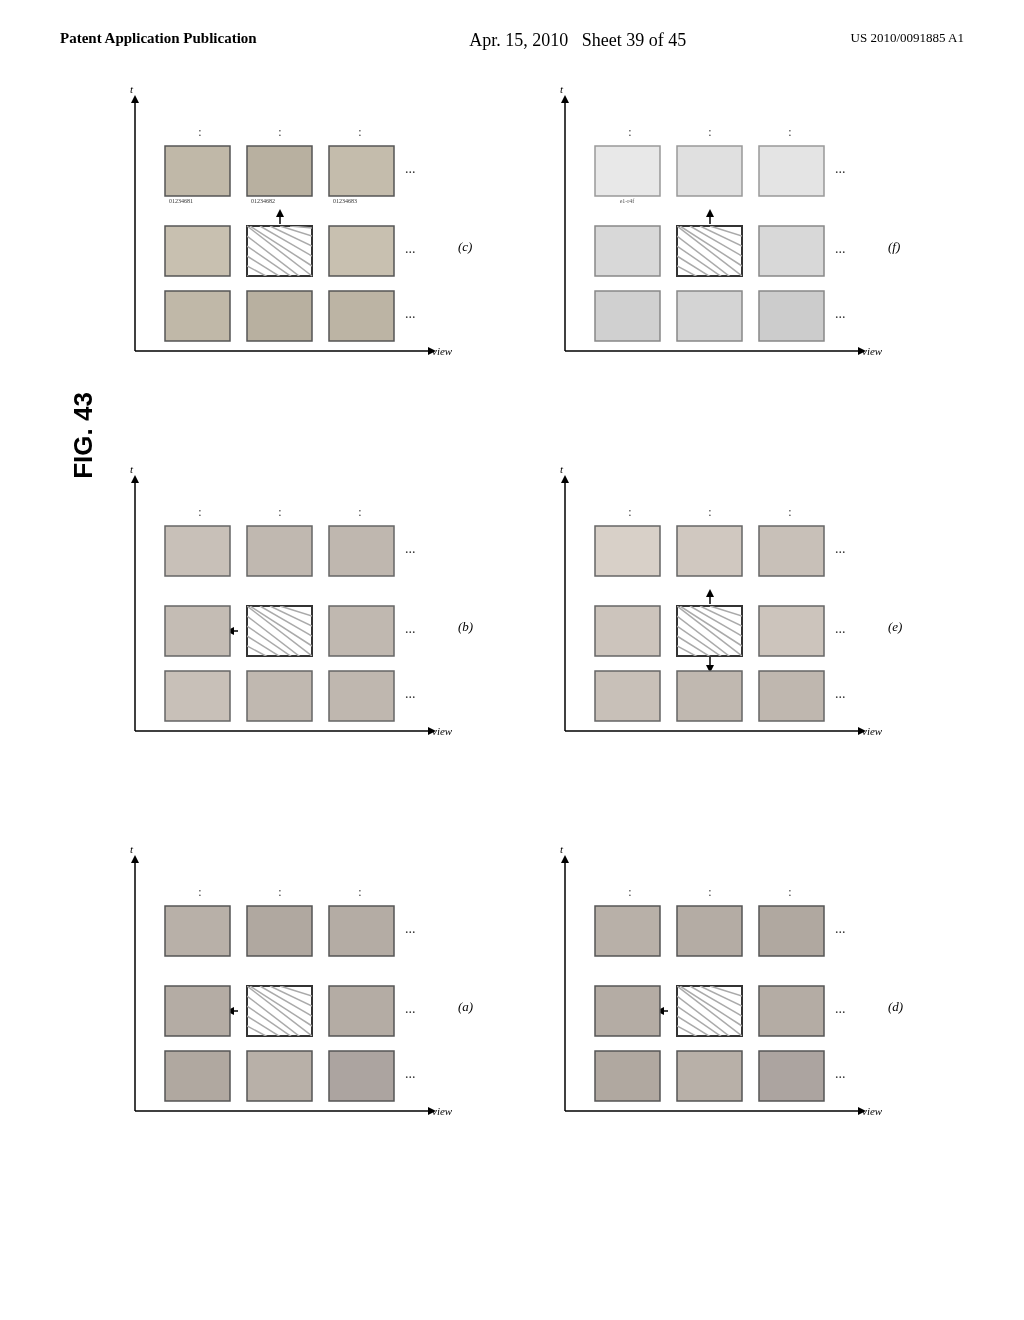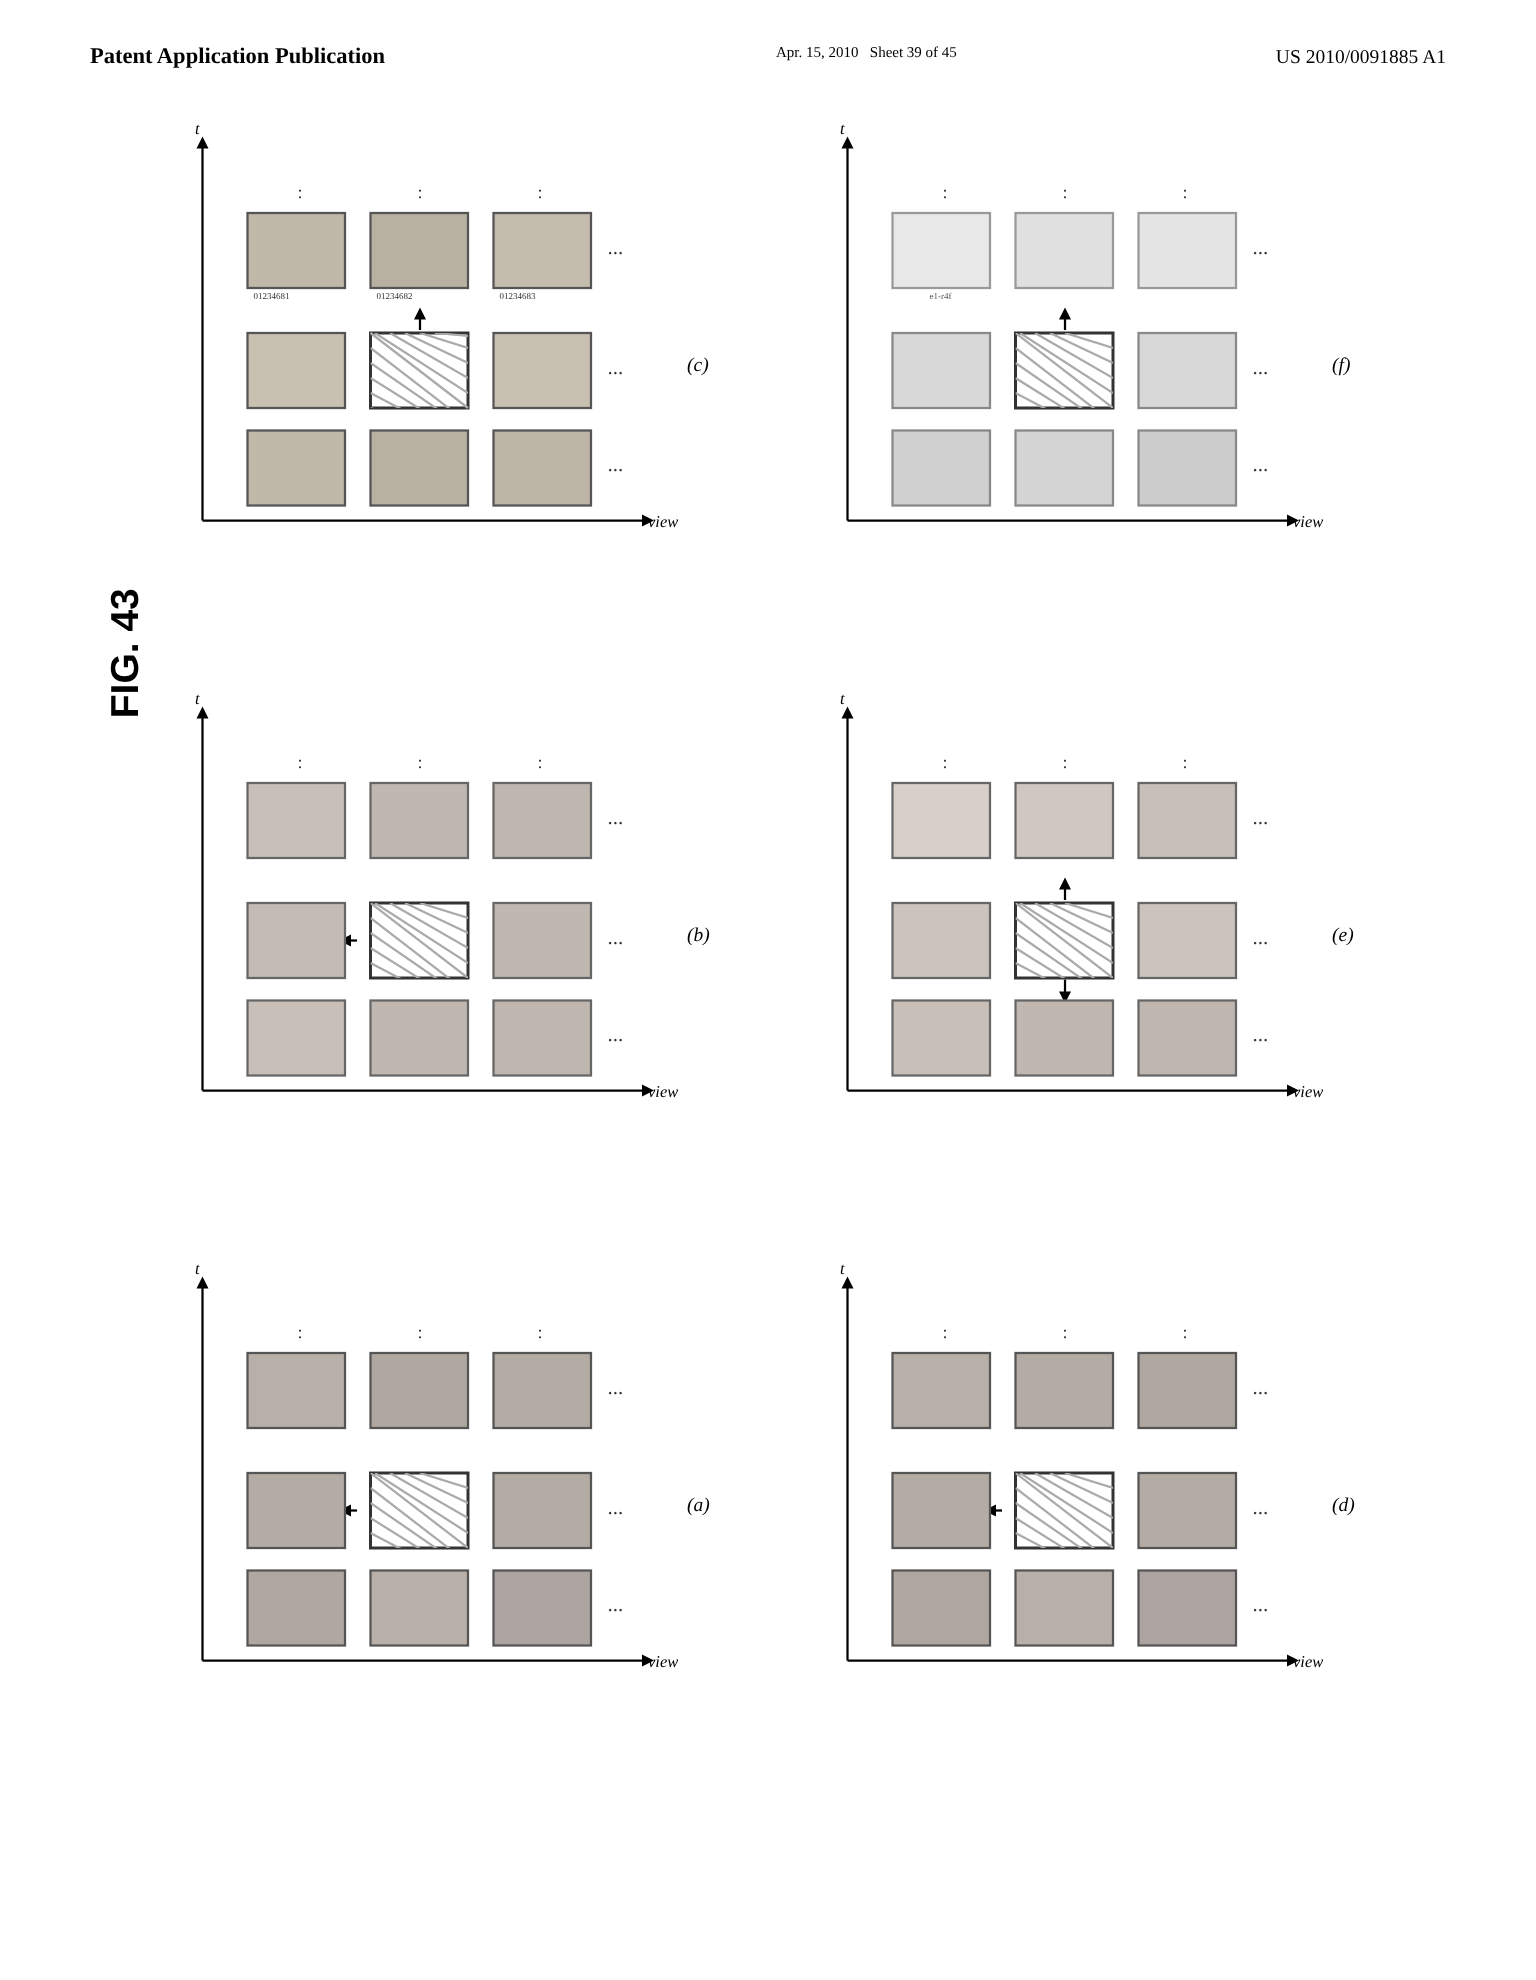--- a/index.html
+++ b/index.html
@@ -18,21 +18,21 @@
       justify-content: space-between;
       align-items: flex-start;
       padding: 30px 60px 10px 60px;
       border-bottom: none;
     }
     .header-left {
       font-size: 15px;
       font-weight: bold;
     }
     .header-center {
-      font-size: 10px;
+      font-size: 18px;
       text-align: center;
       margin-left: 48px;
     }
     .header-right {
       font-size: 13px;
       font-weight: normal;
     }
 
     
     .fig-label {

